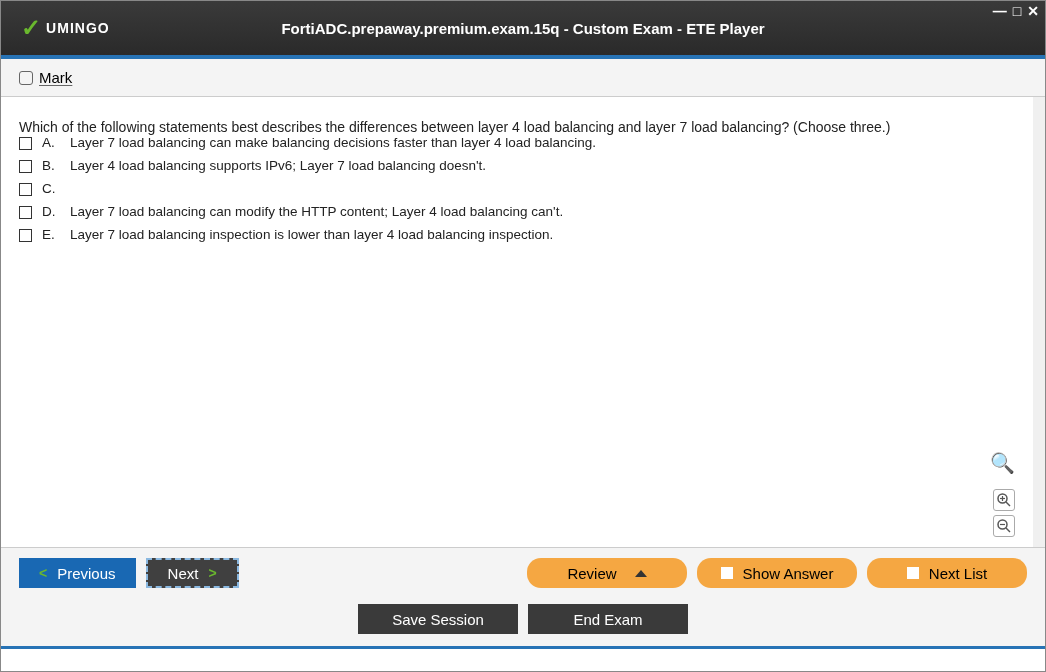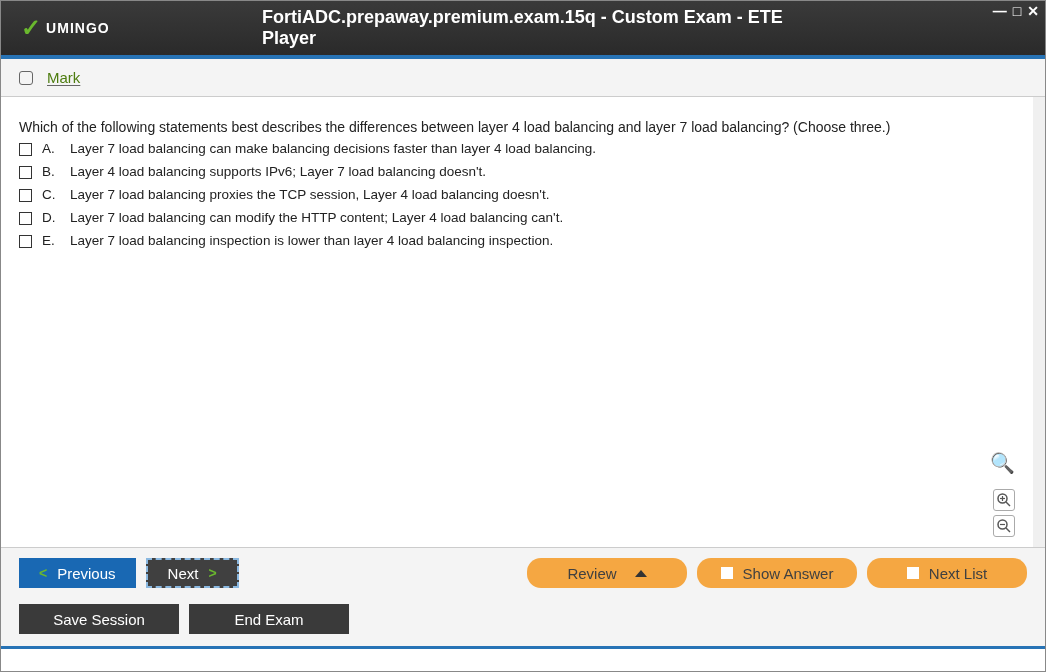--- a/index.html
+++ b/index.html
@@ -1,48 +1,48 @@
 <!DOCTYPE html>
 <html><head>
 <meta charset="utf-8">
 <style>
 * { margin: 0; padding: 0; box-sizing: border-box; }
 body { font-family: Arial, sans-serif; background: #fff; width: 1046px; height: 672px; overflow: hidden; position: relative; border: 1px solid #888; }
 .titlebar { background: linear-gradient(to bottom, #3a3a3a, #2a2a2a); height: 58px; display: flex; align-items: center; padding: 0 20px; border-bottom: 4px solid #2773b5; position: relative; }
 .logo { display: flex; align-items: center; color: #fff; font-size: 14px; font-weight: bold; letter-spacing: 1px; }
 .logo-icon { color: #6ab82e; font-size: 24px; margin-right: 4px; font-weight: bold; }
-.title-text { color: #fff; font-size: 18px; font-weight: bold; position: absolute; left: 50%; transform: translateX(-50%); }
+.title-text { color: #fff; font-size: 15px; font-weight: bold; position: absolute; left: 50%; transform: translateX(-50%); }
 .window-controls { position: absolute; right: 6px; top: 2px; display: flex; gap: 6px; color: #fff; font-size: 14px; }
 .window-controls span { cursor: pointer; font-weight: bold; }
 .question-header { background: #f4f4f4; border-bottom: 1px solid #ccc; padding: 10px 18px; display: flex; align-items: center; position: relative; }
-.mark-area { display: flex; align-items: center; gap: 14px; color: #4d7c0f; font-size: 15px; }
+.mark-area { display: flex; align-items: center; gap: 6px; color: #000000; font-size: 15px; }
 .mark-checkbox { width: 14px; height: 14px; border: 1.5px solid #666; border-radius: 3px; }
 .mark-label { text-decoration: underline; text-decoration-color: #666; text-underline-offset: 2px; }
 .question-info { position: absolute; left: 50%; transform: translateX(-50%); font-size: 16px; color: #555; display: flex; align-items: center; gap: 6px; }
 .question-info strong { color: #333; font-weight: bold; }
 .question-num-box { border: 2px solid #2773b5; border-radius: 4px; padding: 2px 8px; color: #2773b5; font-weight: bold; font-size: 15px; }
 .content-area { padding: 22px 18px; background: #fff; position: relative; height: 450px; border-right: 12px solid #f0f0f0; }
-.question-text { font-size: 14px; color: #222; margin-bottom: 6px; }
+.question-text { font-size: 14px; color: #222; margin-bottom: 0; }
 .options { display: flex; flex-direction: column; gap: 8px; }
 .option-row { display: flex; align-items: flex-start; gap: 10px; font-size: 13.5px; color: #222; }
 .option-checkbox { width: 13px; height: 13px; border: 1.5px solid #333; margin-top: 2px; flex-shrink: 0; }
 .option-letter { width: 18px; flex-shrink: 0; }
 .zoom-controls { position: absolute; right: 18px; bottom: 10px; display: flex; flex-direction: column; gap: 4px; }
 .zoom-btn { width: 22px; height: 22px; border: 1px solid #aaa; border-radius: 3px; background: #fff; display: flex; align-items: center; justify-content: center; color: #555; font-size: 14px; cursor: pointer; }
 .search-icon-float { position: absolute; right: 18px; bottom: 72px; color: #bbb; font-size: 20px; }
 .bottom-bar { background: #f4f4f4; border-top: 1px solid #ccc; padding: 10px 18px; display: flex; align-items: center; gap: 10px; }
 .btn { height: 30px; display: inline-flex; align-items: center; justify-content: center; font-size: 15px; cursor: pointer; border: none; padding: 0 20px; gap: 10px; }
 .btn-blue { background: #1968b3; color: #fff; }
 .btn-blue.dashed { border: 2px dashed #8ab8e0; background: #404040; }
-.btn-orange { background: #f5a742; color: #404040; min-width: 160px; border-radius: 14px; }
+.btn-orange { background: #f5a742; color: #000000; min-width: 160px; border-radius: 14px; }
 .btn-dark { background: #3a3a3a; color: #fff; min-width: 160px; }
 .chev { color: #6ab82e; font-size: 14px; font-weight: bold; }
 .wcb { width: 12px; height: 12px; background: #fff; display: inline-block; }
 .triangle-up { width: 0; height: 0; border-left: 6px solid transparent; border-right: 6px solid transparent; border-bottom: 7px solid #333; display: inline-block; margin-left: 8px; }
-.bottom-bar2 { background: #f4f4f4; padding: 6px 18px 12px; display: flex; justify-content: flex-start; gap: 10px; border-bottom: 3px solid #2773b5; }
+.bottom-bar2 { background: #f4f4f4; padding: 6px 18px 12px; display: flex; justify-content: center; gap: 10px; border-bottom: 3px solid #2773b5; }
 .spacer { flex: 1; }
 </style>
 </head>
 <body>
 
 <div class="titlebar">
   <div class="logo">
     <span class="logo-icon">✓</span>
     <span>UMINGO</span>
   </div>
@@ -70,21 +70,20 @@
       <span>Layer 7 load balancing can make balancing decisions faster than layer 4 load balancing.</span>
     </div>
     <div class="option-row">
       <span class="option-checkbox"></span>
       <span class="option-letter">B.</span>
       <span>Layer 4 load balancing supports IPv6; Layer 7 load balancing doesn't.</span>
     </div>
     <div class="option-row">
       <span class="option-checkbox"></span>
       <span class="option-letter">C.</span>
-      <span>Layer 7 load balancing proxies the TCP session, Layer 4 load balancing doesn't.</span>
     </div>
     <div class="option-row">
       <span class="option-checkbox"></span>
       <span class="option-letter">D.</span>
       <span>Layer 7 load balancing can modify the HTTP content; Layer 4 load balancing can't.</span>
     </div>
     <div class="option-row">
       <span class="option-checkbox"></span>
       <span class="option-letter">E.</span>
       <span>Layer 7 load balancing inspection is lower than layer 4 load balancing inspection.</span>

